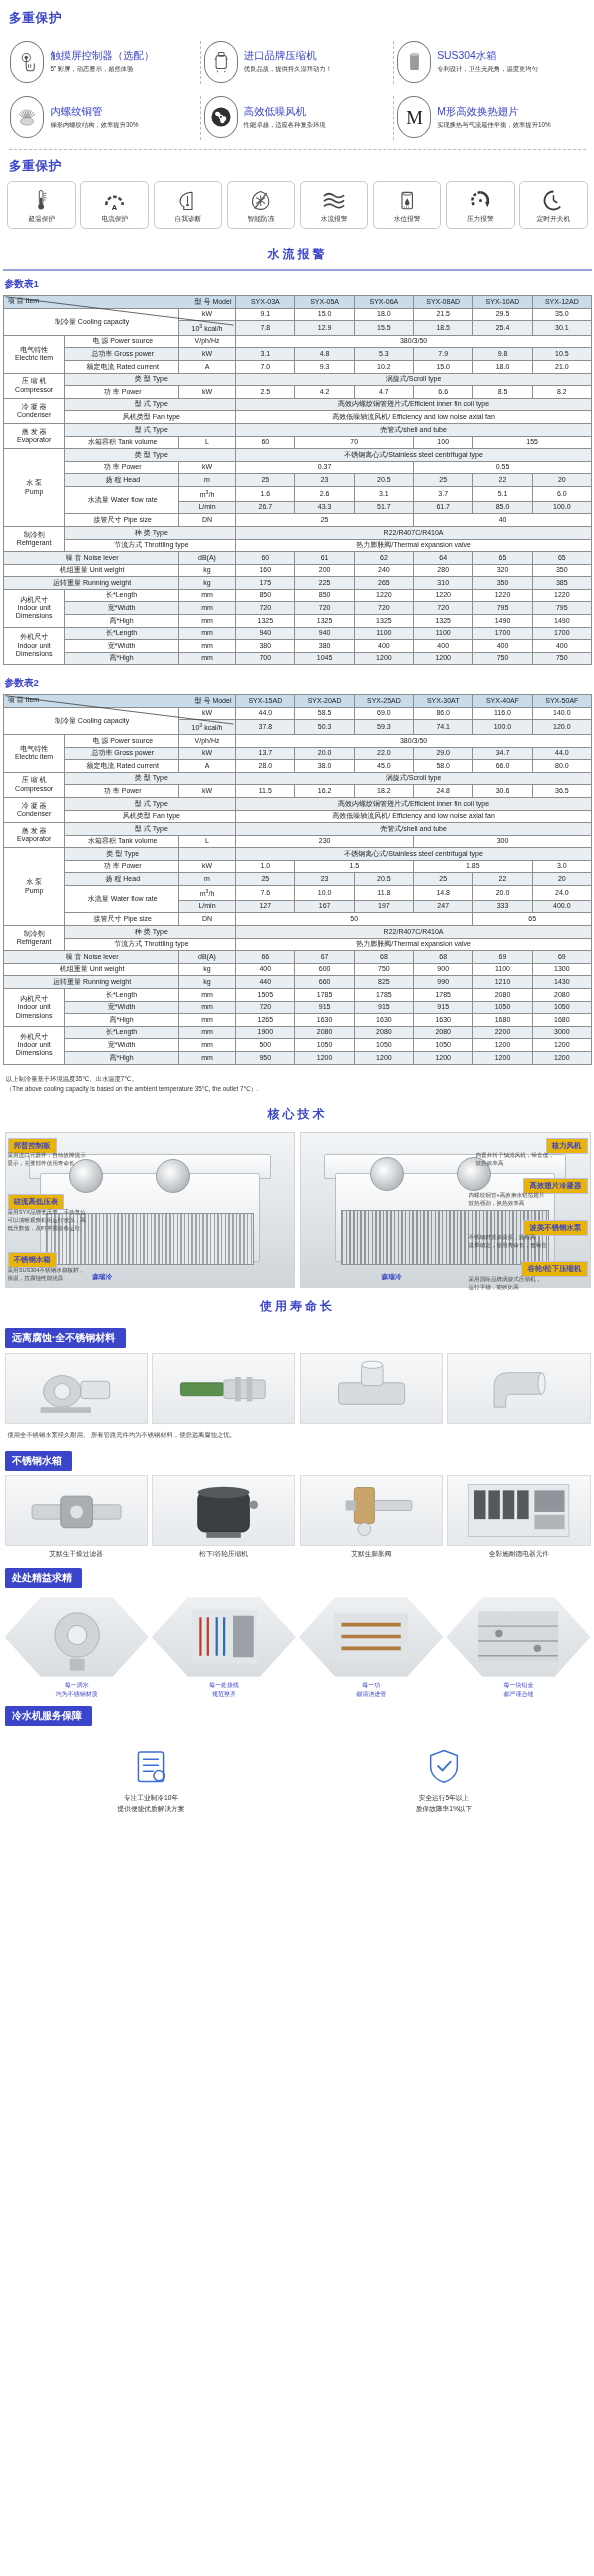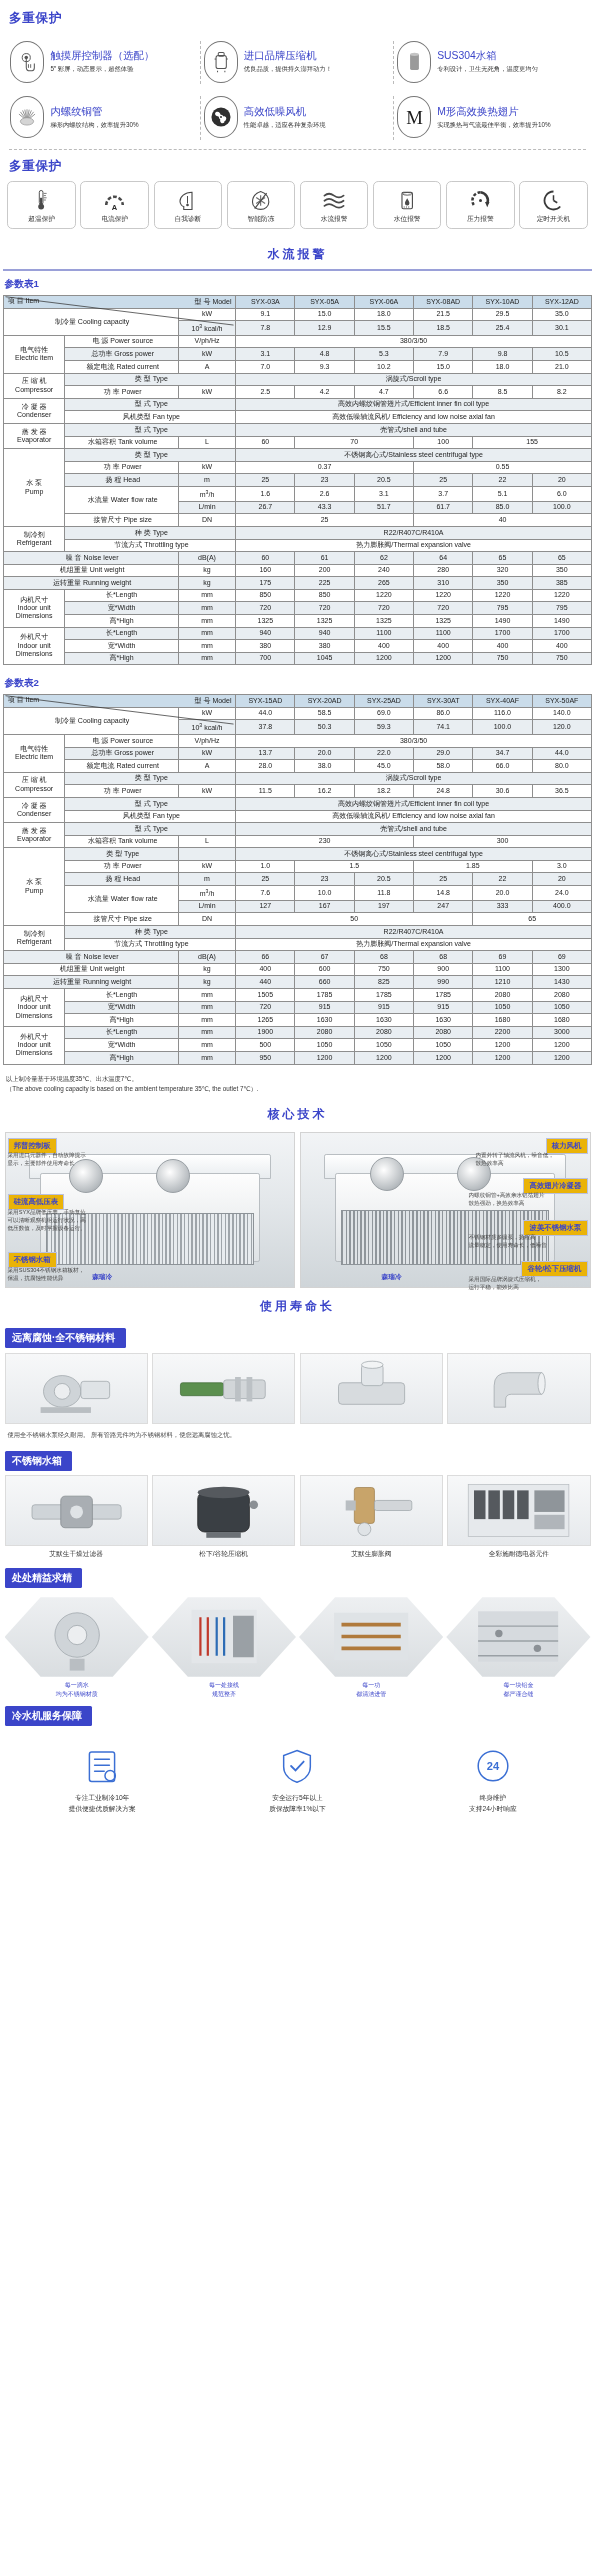--- a/index.html
+++ b/index.html
@@ -1333,26 +1333,16 @@
     <div class="svc-cell">
       <div class="svc-ico">
         <svg width="40" height="40" viewBox="0 0 54 54">
             <path d="M27 6 L45 13 V28 C45 39 36 46 27 49 C18 46 9 39 9 28 V13Z" fill="none" stroke="#3b6fd4" stroke-width="2"></path>
             <path d="M19 27 L25 33 L36 21" fill="none" stroke="#3b6fd4" stroke-width="2.4" stroke-linecap="round"></path>
           </svg>
       </div>
       <div class="svc-t">安全运行5年以上
 质保故障率1%以下</div>
     </div>
-    <div class="svc-cell">
-      <div class="svc-ico">
-        <svg width="40" height="40" viewBox="0 0 54 54">
-            <circle cx="27" cy="27" r="20" fill="none" stroke="#3b6fd4" stroke-width="2"></circle>
-            <text x="27" y="33" font-size="15" text-anchor="middle" fill="#3b6fd4" font-family="Liberation Sans, sans-serif" font-weight="bold">24</text>
-          </svg>
-      </div>
-      <div class="svc-t">终身维护
-支持24小时响应</div>
-    </div>
   </div>
 
 </div>
 
 
 </body></html>

